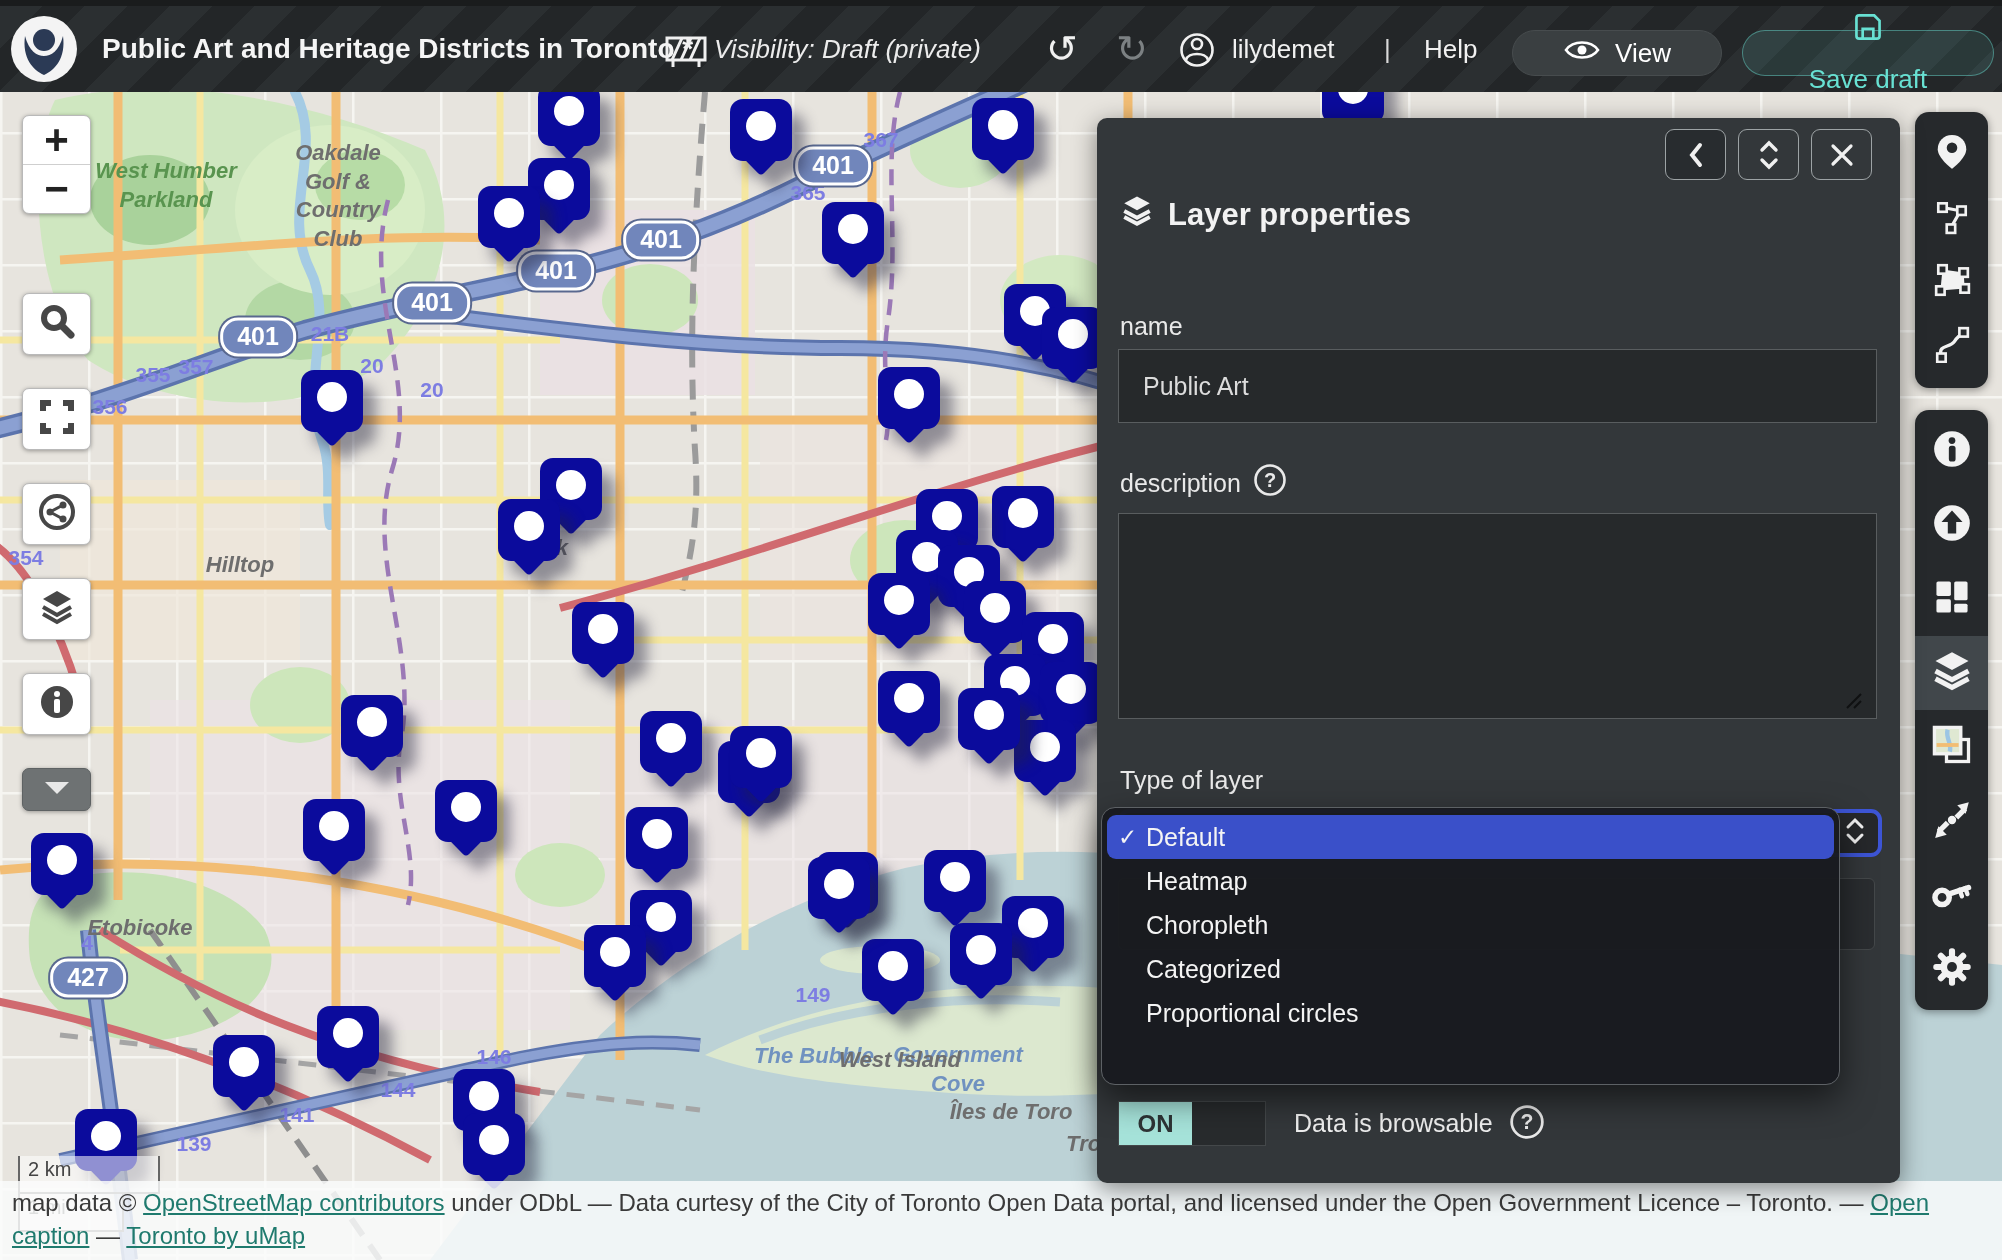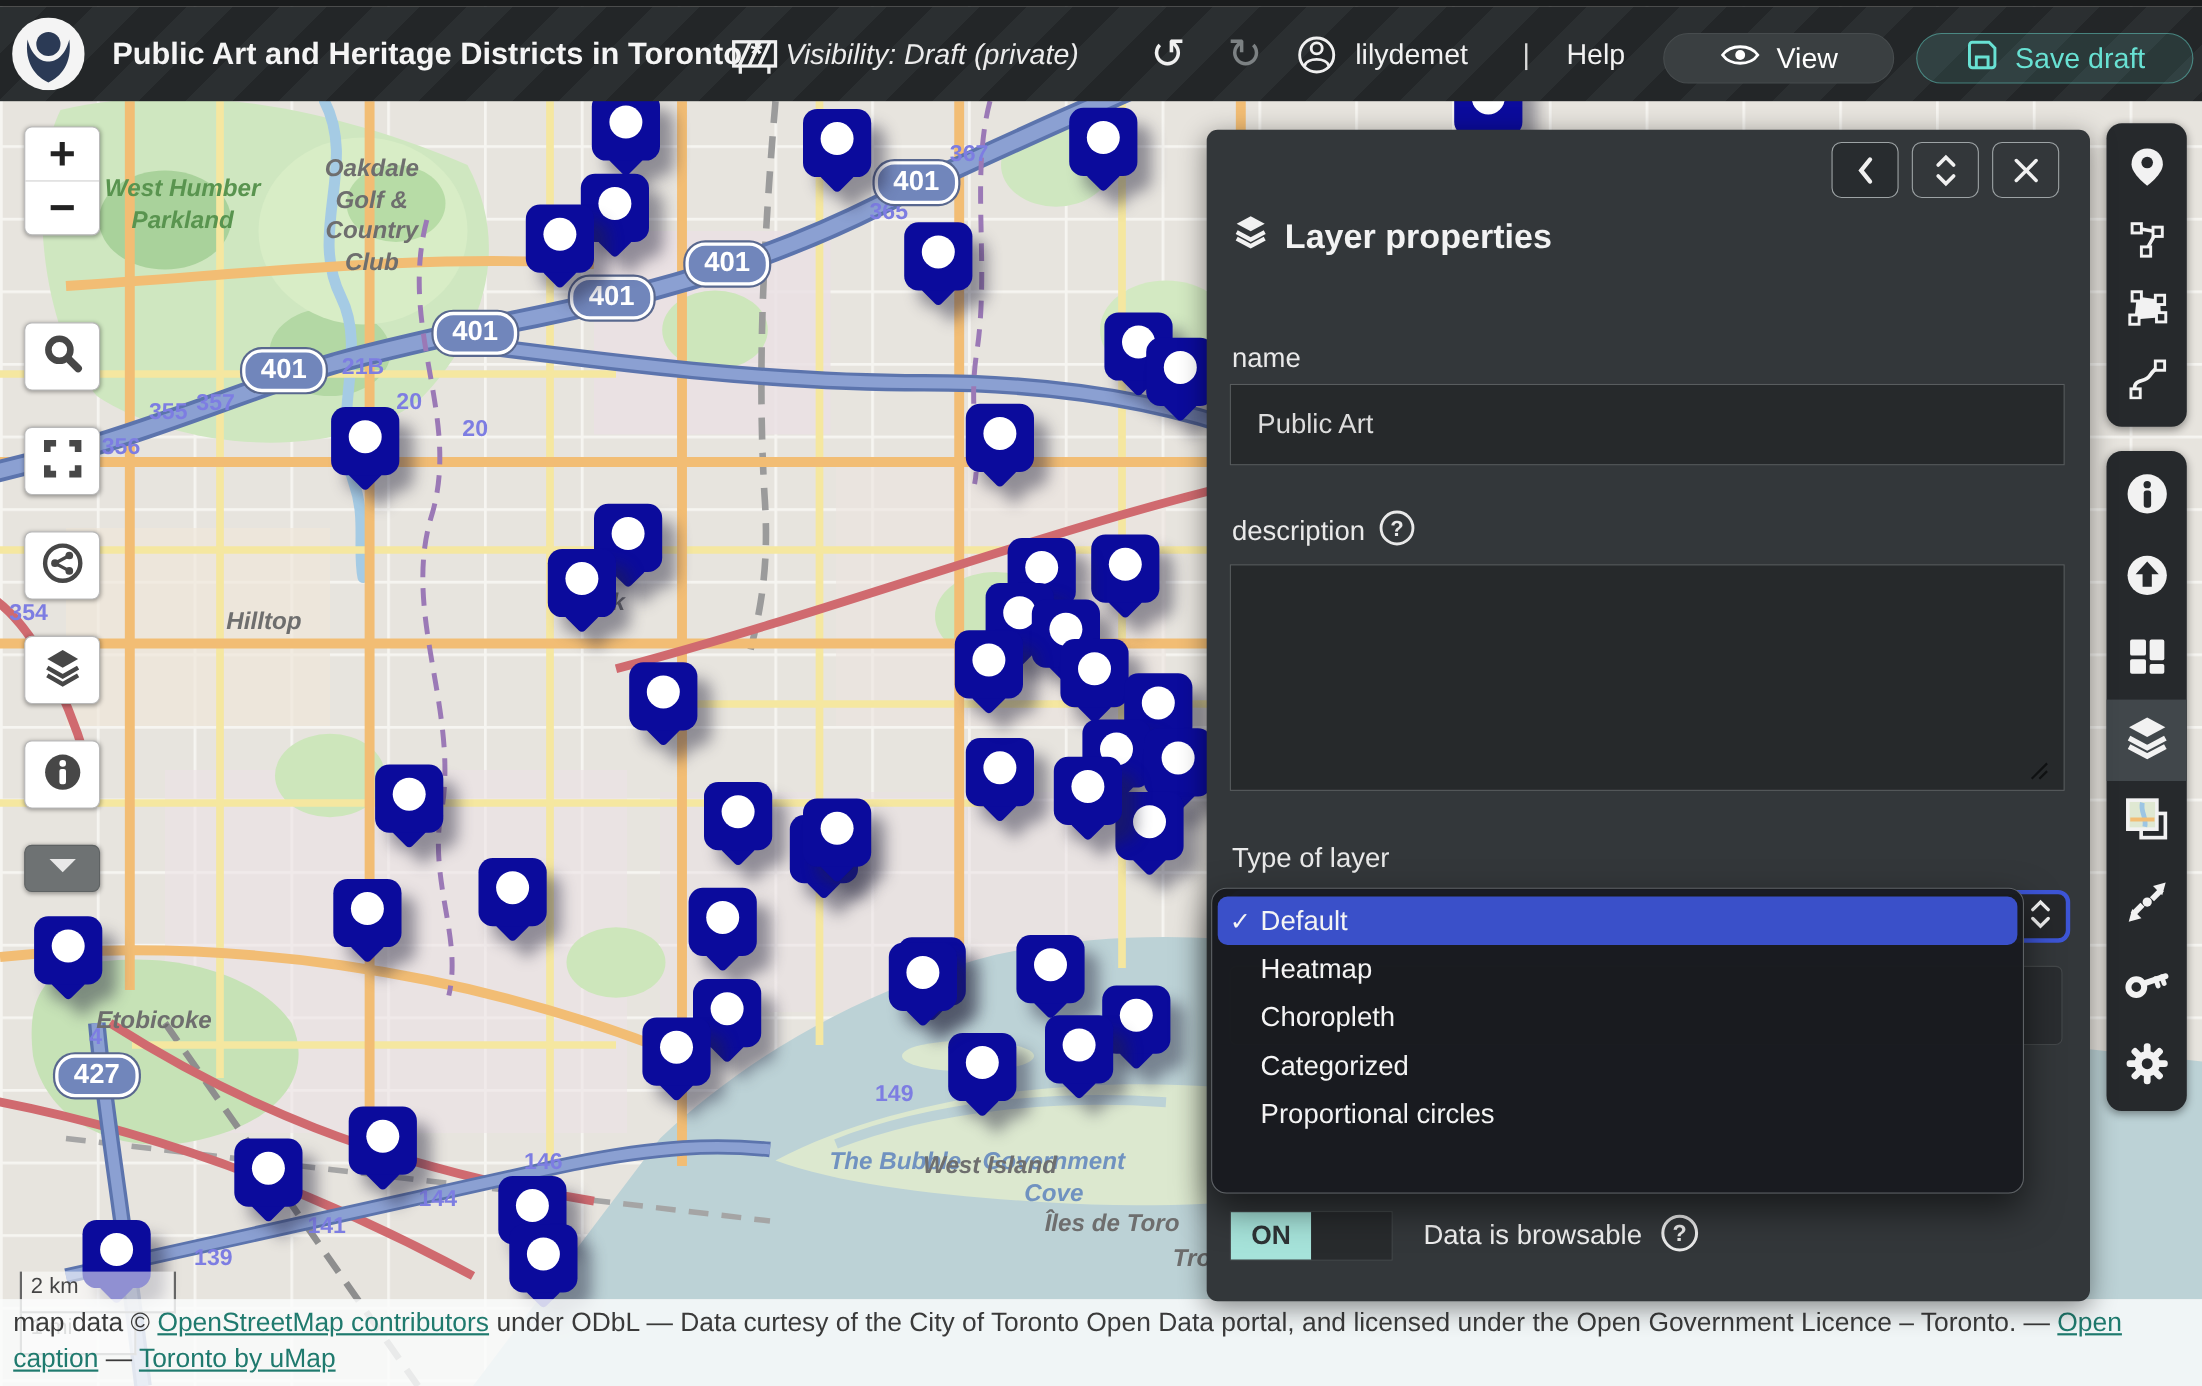--- a/index.html
+++ b/index.html
@@ -64,21 +64,21 @@
   .hdr-user{position:absolute;left:1232px;top:0;height:86px;display:flex;align-items:center;
             font-size:26px;cursor:pointer;}
   .hdr-sep{position:absolute;left:1384px;top:0;height:86px;display:flex;align-items:center;
            font-size:26px;color:#d9d9d9;}
   .hdr-help{position:absolute;left:1424px;top:0;height:86px;display:flex;align-items:center;
             font-size:26px;cursor:pointer;}
   .pill{position:absolute;top:24px;height:46px;border-radius:24px;display:flex;align-items:center;
         justify-content:center;gap:14px;font-size:26px;cursor:pointer;}
   .pill.view{left:1512px;width:210px;background:#3a3f41;border:1px solid #474c4e;color:#fff;}
   .pill.save{left:1742px;width:252px;background:rgba(104,225,211,.10);
-             border:1px solid rgba(104,225,211,.45);color:#68e1d3;}
+             border:1px solid rgba(104,225,211,.45);color:#68e1d3;flex-direction:column;}
 
   
   .right-toolbar{position:absolute;left:1915px;top:0;z-index:9;width:73px;}
   .rt-group{width:73px;background:#26292c;border-radius:14px;box-shadow:0 2px 8px rgba(0,0,0,.4);
             display:flex;flex-direction:column;align-items:center;overflow:hidden;}
   .rt-group.g1{position:absolute;top:112px;padding:10px 0;}
   .rt-group.g2{position:absolute;top:410px;padding:4px 0;}
   .rt-btn{width:73px;height:64px;display:flex;align-items:center;justify-content:center;cursor:pointer;}
   .g2 .rt-btn{height:74px;}
   .rt-btn.active{background:#41474b;}

